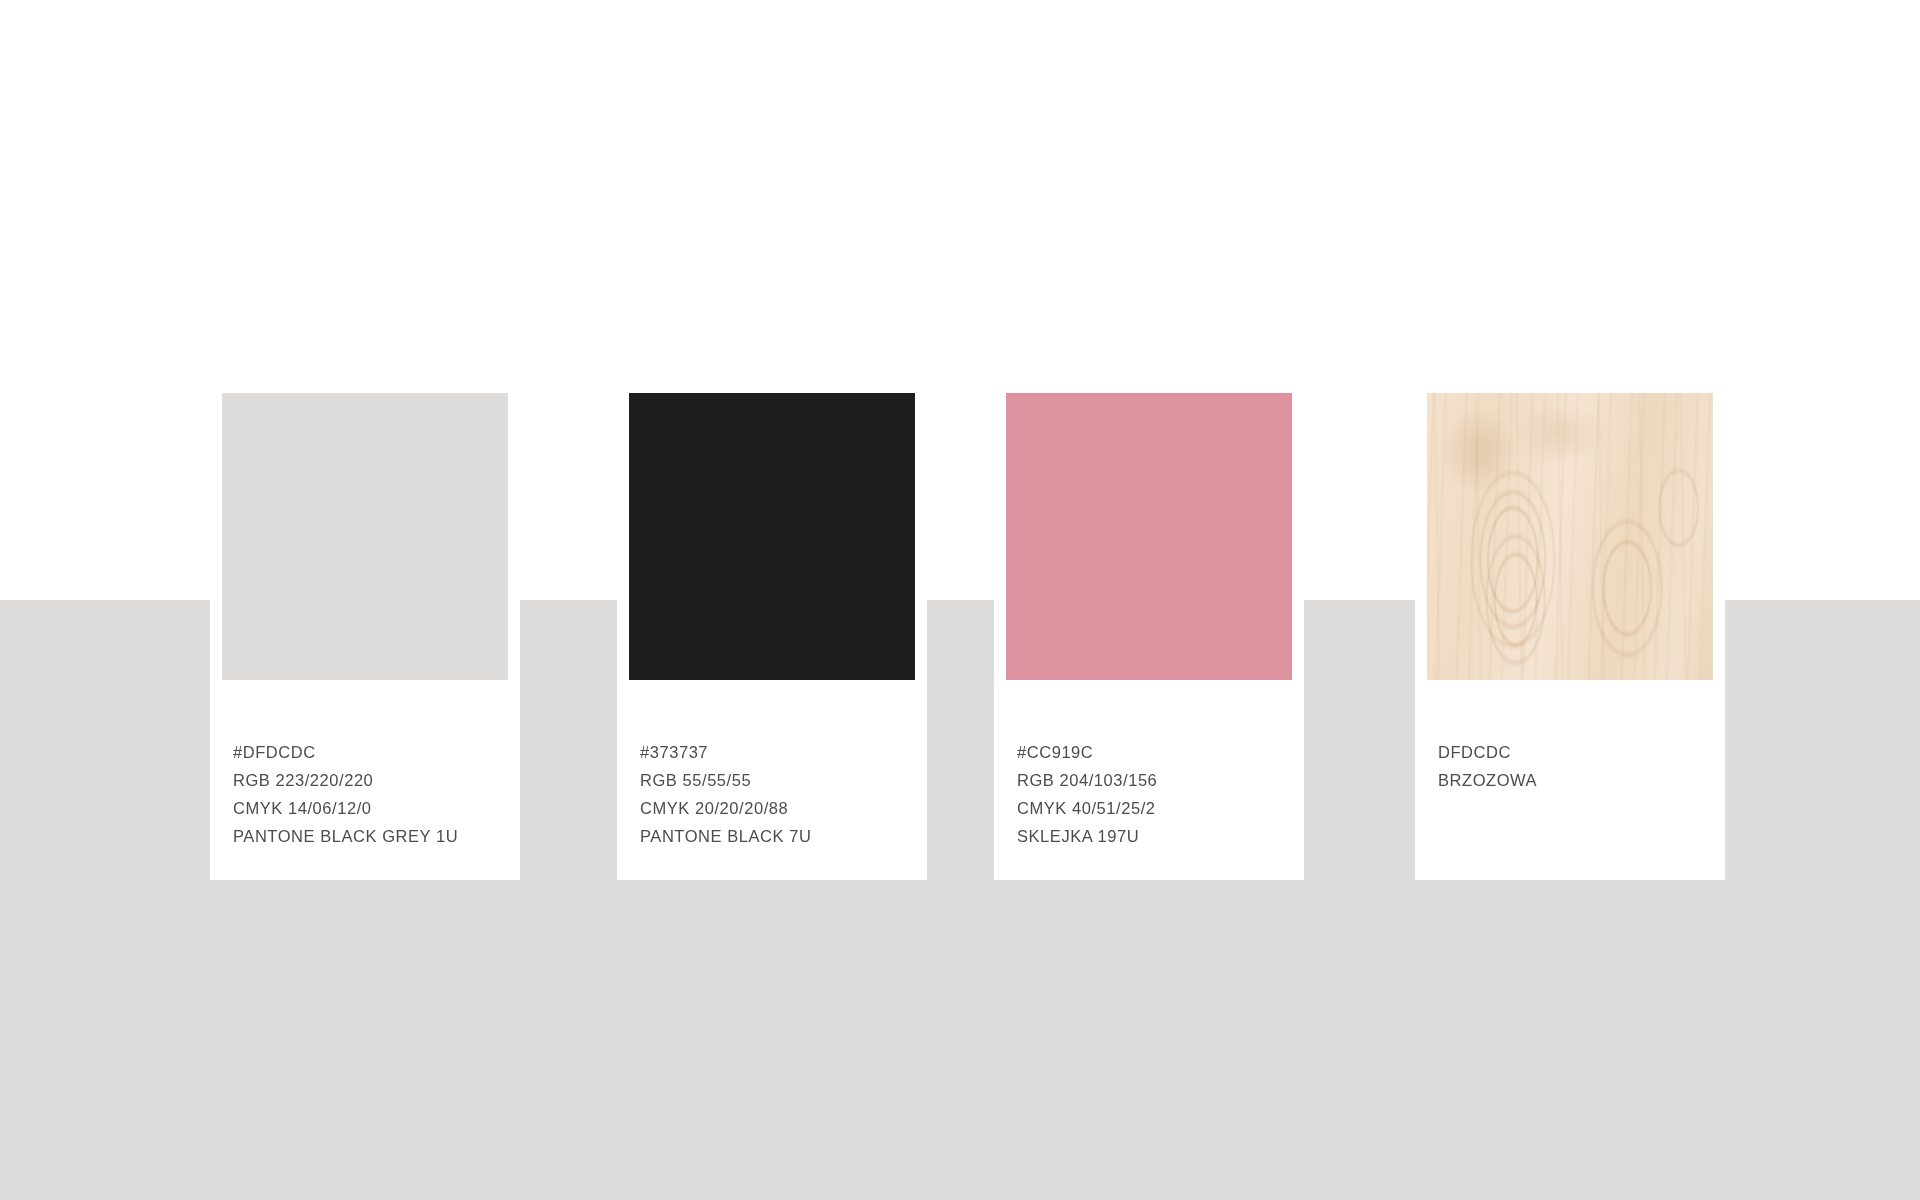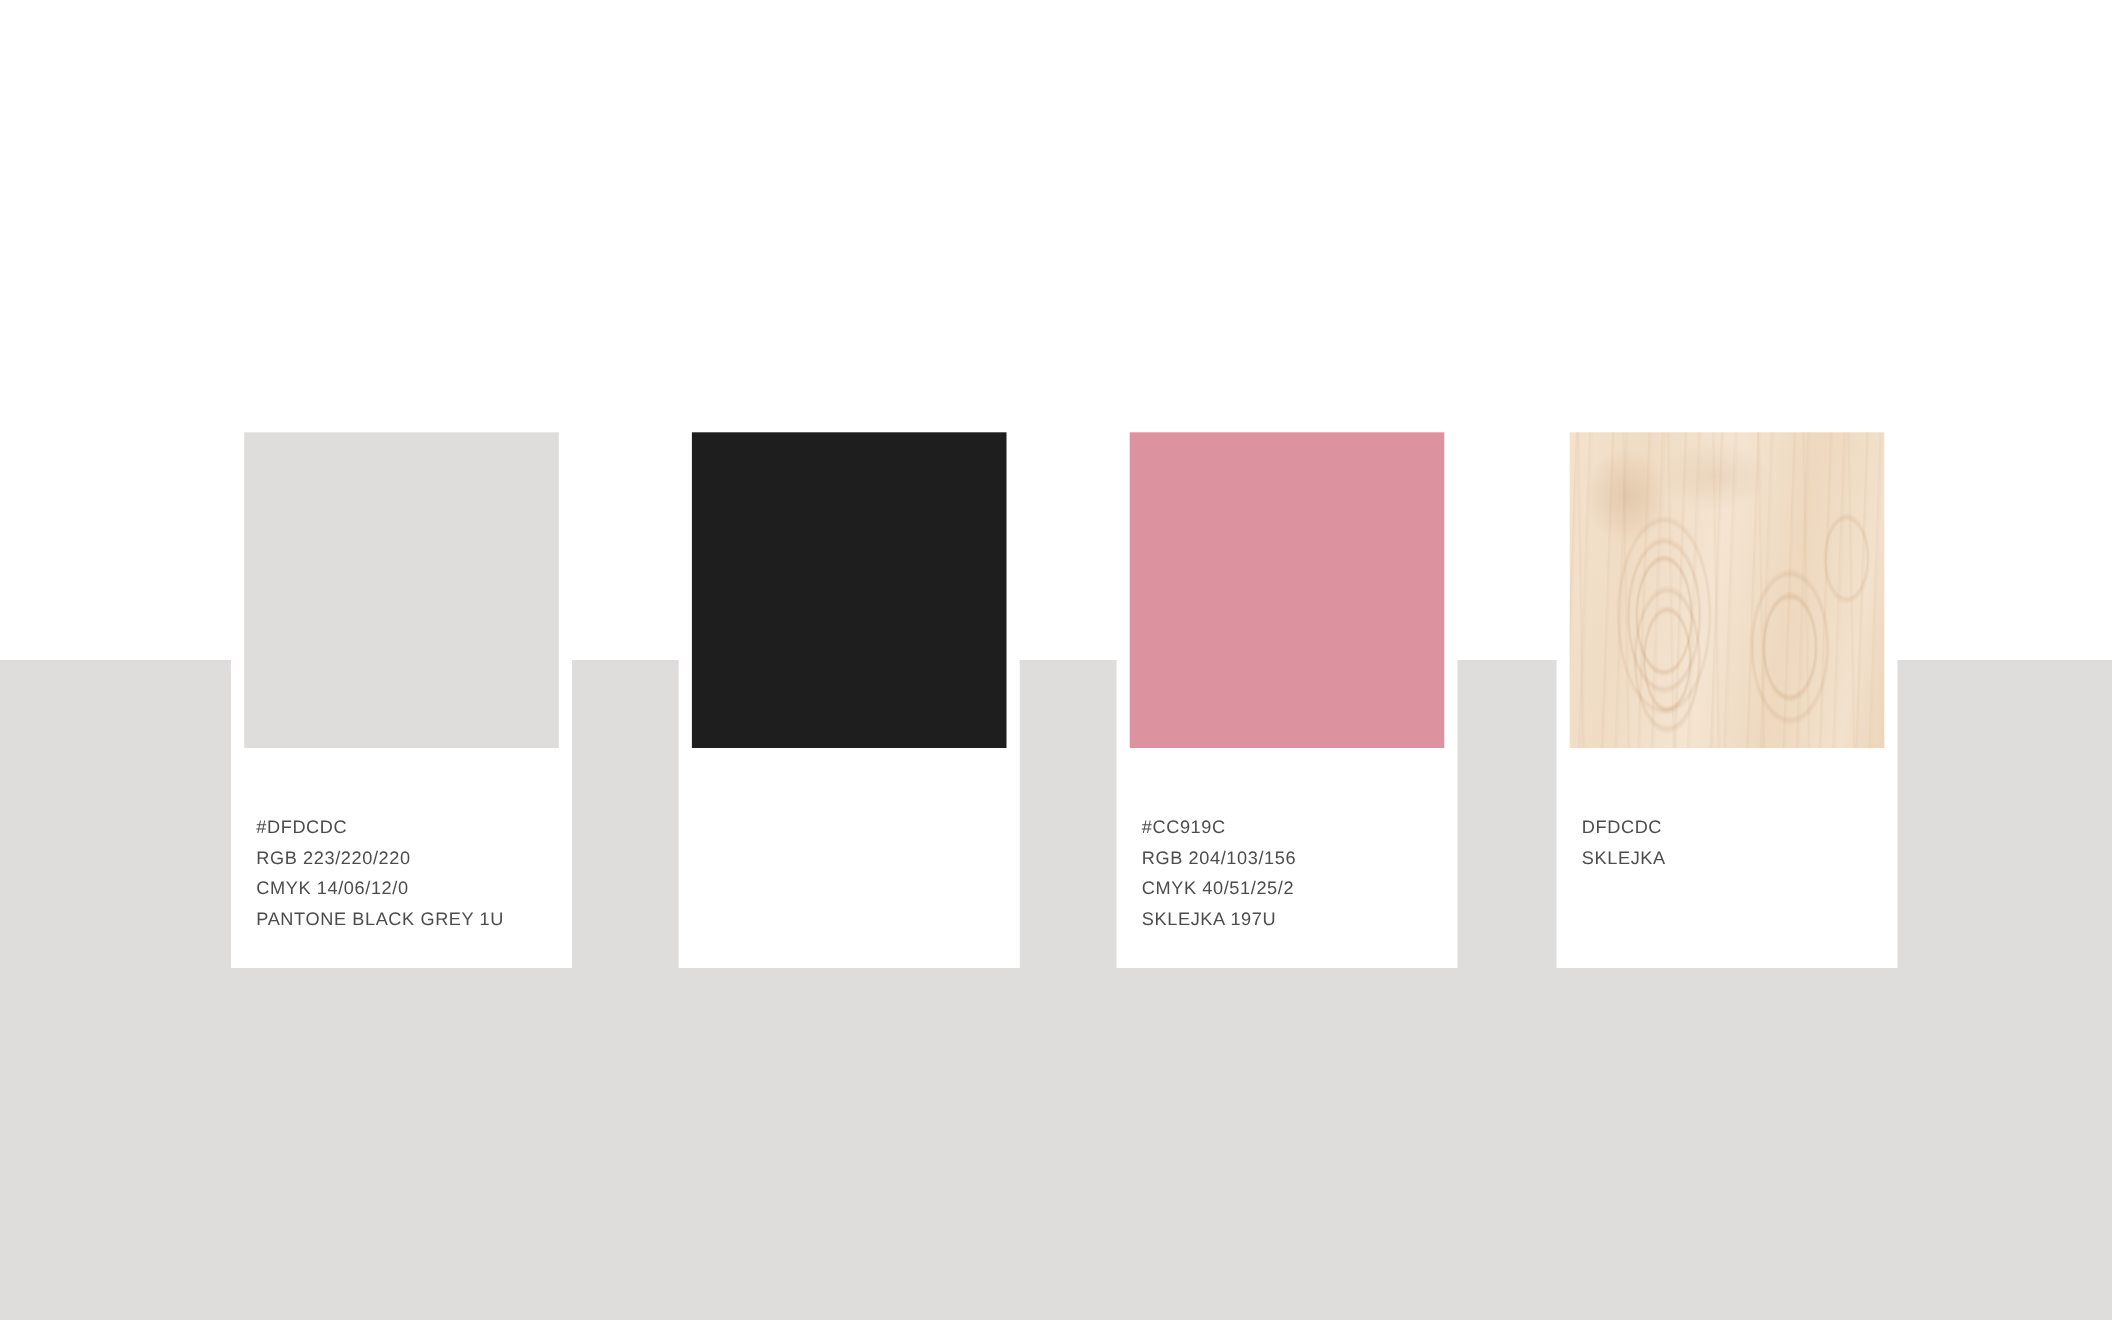--- a/index.html
+++ b/index.html
@@ -43,21 +43,21 @@
   .card {
     position: absolute;
     top: 380px;
     width: 310px;
     height: 500px;
     background: #ffffff;
     box-sizing: border-box;
   }
   .card-1 { left: 210px; }
   .card-2 { left: 617px; }
-  .card-3 { left: 1015px; }
+  .card-3 { left: 994px; }
   .card-4 { left: 1415px; }
 
   .swatch {
     position: absolute;
     left: 12px;
     top: 13px;
     width: 286px;
     height: 287px;
     background: #dfdcdc;
     overflow: hidden;
@@ -164,34 +164,40 @@
       <div class="info">
         <span class="line">#DFDCDC</span>
         <span class="line">RGB 223/220/220</span>
         <span class="line">CMYK 14/06/12/0</span>
         <span class="line">PANTONE BLACK GREY 1U</span>
       </div>
     </div>
 
     <div class="card card-2">
       <div class="swatch" style="background:#1E1E1E;"></div>
+      <div class="info">
+        <span class="line">#373737</span>
+        <span class="line">RGB 55/55/55</span>
+        <span class="line">CMYK 20/20/20/88</span>
+        <span class="line">PANTONE BLACK 7U</span>
+      </div>
     </div>
 
     <div class="card card-3">
       <div class="swatch" style="background:#DD929F;"></div>
       <div class="info">
         <span class="line">#CC919C</span>
         <span class="line">RGB 204/103/156</span>
         <span class="line">CMYK 40/51/25/2</span>
         <span class="line">SKLEJKA 197U</span>
       </div>
     </div>
 
     <div class="card card-4">
       <div class="swatch wood"></div>
       <div class="info">
         <span class="line">DFDCDC</span>
-        <span class="line">SKLEJKA</span>
+        <span class="line">BRZOZOWA</span>
       </div>
     </div>
 
   </div>
 </div>
 
 </body></html>

